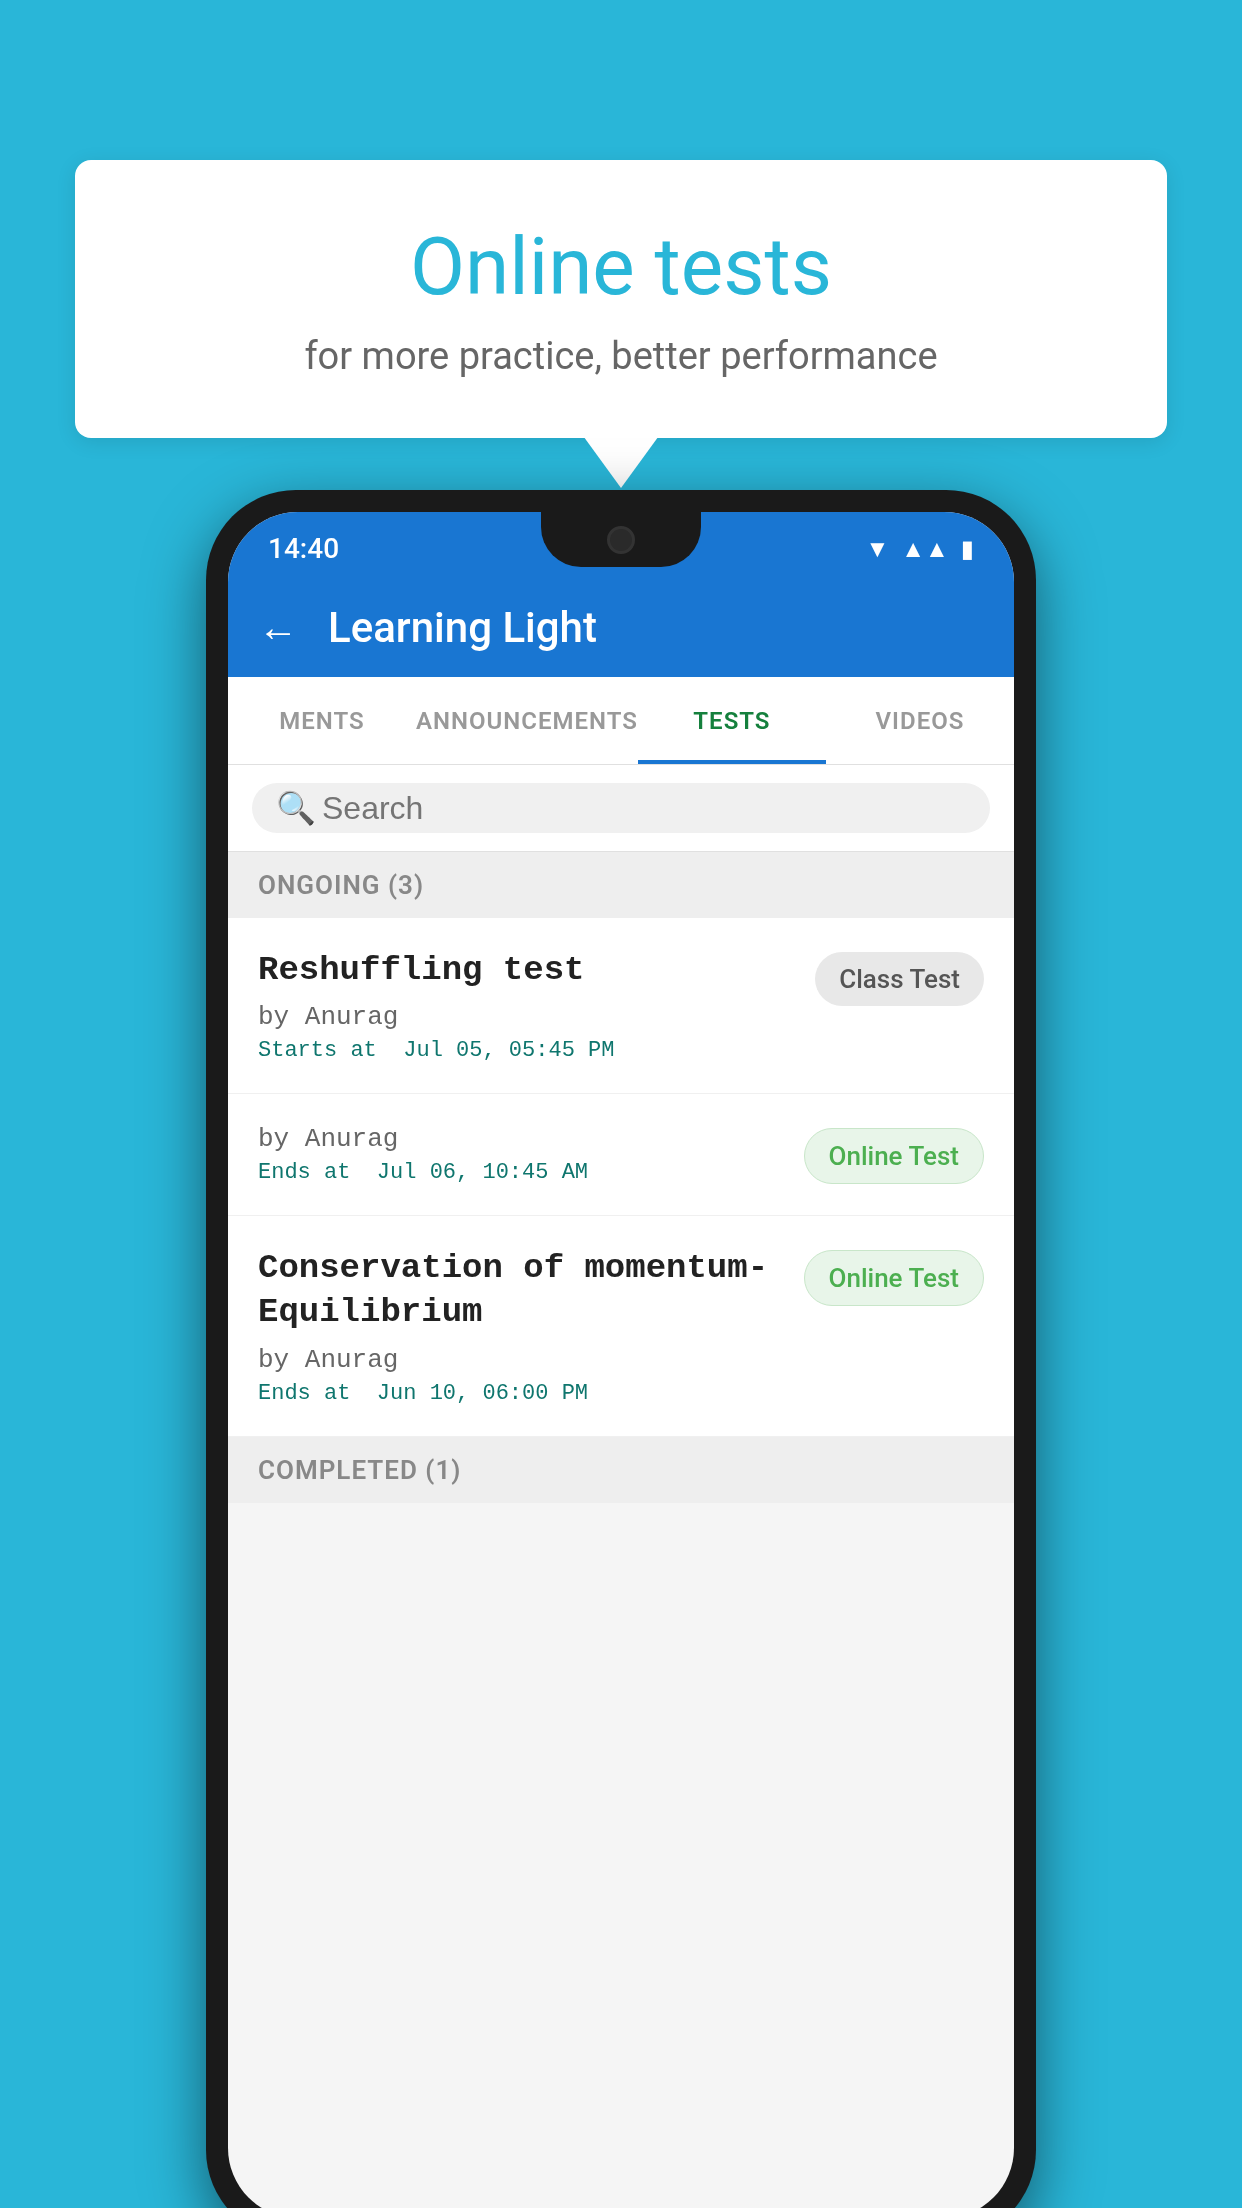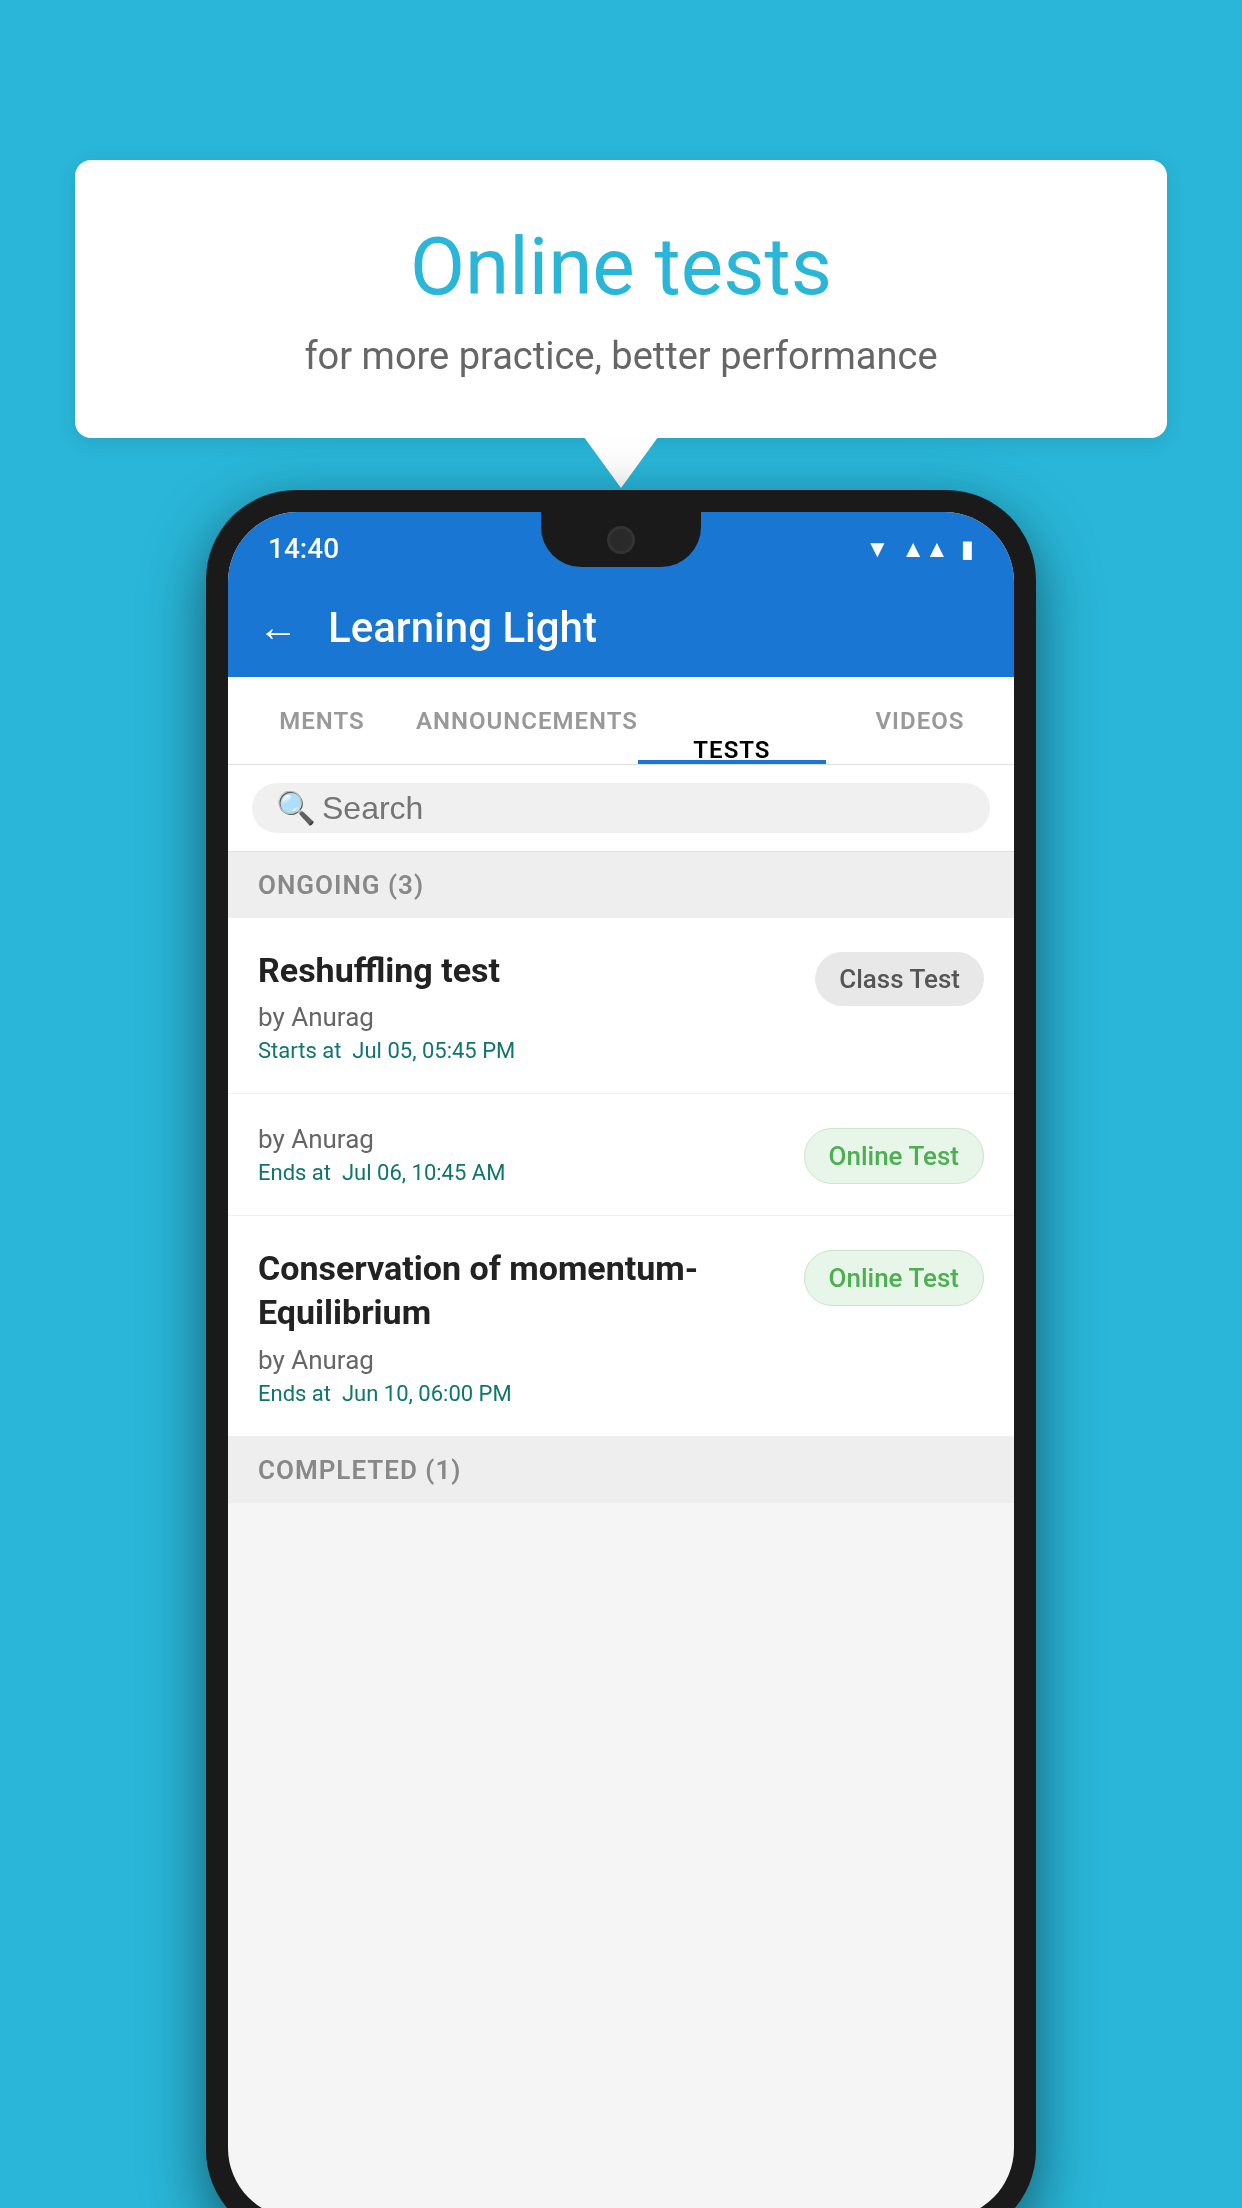--- a/index.html
+++ b/index.html
@@ -208,22 +208,21 @@
       justify-content: center;
       font-size: 24px;
       font-weight: 600;
       color: #999;
       letter-spacing: 1px;
       position: relative;
       cursor: pointer;
     }
 
     .tab.active {
-      color: #000000;
-      align-items: flex-end;
+      color: #15803d;
     }
 
     .tab.active::after {
       content: '';
       position: absolute;
       bottom: 0;
       left: 0;
       right: 0;
       height: 4px;
       background: #1976d2;
@@ -282,20 +281,21 @@
       padding: 30px 30px;
       border-bottom: 1px solid #f0f0f0;
       display: flex;
       align-items: flex-start;
       justify-content: space-between;
       gap: 20px;
     }
 
     .test-info {
       flex: 1;
+      font-family: Liberation Mono, monospace;
     }
 
     .test-name {
       font-size: 34px;
       font-weight: 700;
       color: #222;
       margin-bottom: 10px;
       line-height: 1.3;
     }
 

